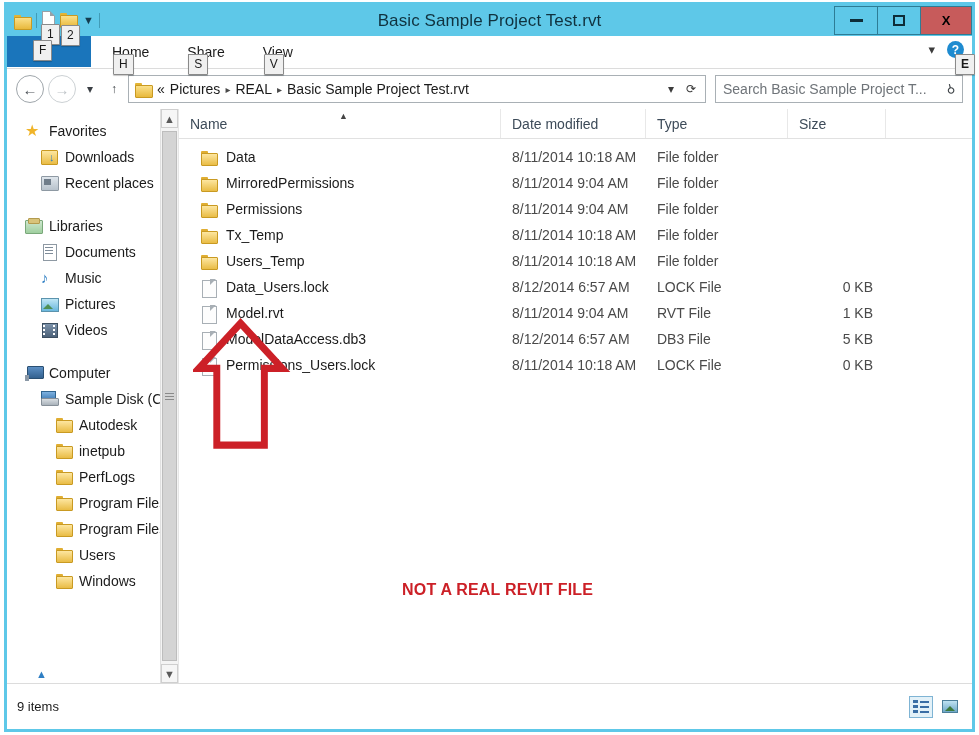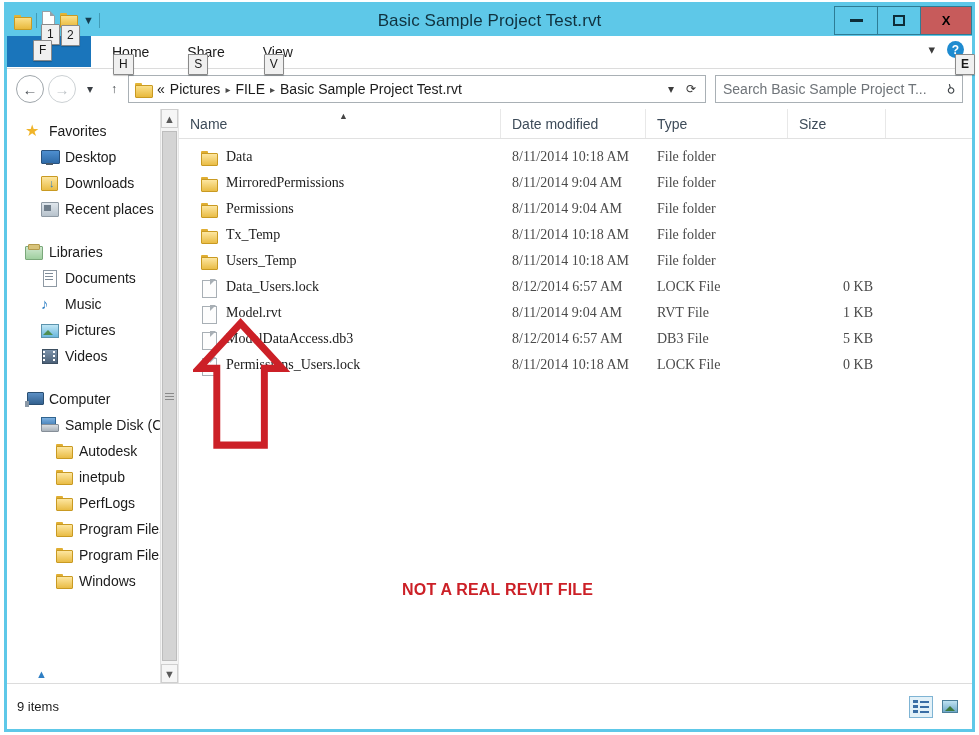--- a/index.html
+++ b/index.html
@@ -220,21 +220,21 @@
   .col { display: flex; align-items: center; font-size: 14px; color: #3d4b59;
          border-right: 1px solid #e8e8e8; padding-left: 11px; }
   .col.c-name { width: 322px; position: relative; }
   .col.c-date { width: 145px; }
   .col.c-type { width: 142px; }
   .col.c-size { width: 98px; }
   .sortcaret { position: absolute; left: 160px; top: 2px; color: #444; font-size: 9px; }
 
   .rows { flex: 1 1 auto; overflow: hidden; padding-top: 5px; }
   .row { height: 26px; display: flex; align-items: center; font-size: 14px; color: #1b1b1b; }
-  .cell { display: flex; align-items: center; font-family: Liberation Serif, serif; }
+  .cell { display: flex; align-items: center; }
   .cell.c-name { width: 322px; gap: 9px; padding-left: 21px; }
   .cell.c-date { width: 145px; padding-left: 11px; color: #4a4a4a; }
   .cell.c-type { width: 142px; padding-left: 11px; color: #4a4a4a; }
   .cell.c-size { width: 98px; padding-left: 11px; color: #4a4a4a;
                  justify-content: flex-end; padding-right: 13px; }
 
   .fi { width: 17px; height: 17px; position: relative; flex: 0 0 auto; }
   .fi-folder::before { content:""; position:absolute; left:1px; top:2px; width:7px; height:3px;
       background:#e0ae32; border-radius:1px 1px 0 0; }
   .fi-folder::after { content:""; position:absolute; left:1px; top:4px; width:15px; height:11px;
@@ -339,21 +339,21 @@
     <div class="navbtn">←</div>
     <div class="navbtn dim">→</div>
     <div class="navbtn flat">▾</div>
     <div class="navbtn flat">↑</div>
 
     <div class="addrbar">
       <span class="ico-folder-sm"></span>
       <span>«</span>
       <span>Pictures</span>
       <span class="crumb-sep">▸</span>
-      <span>FILE</span>
+      <span>REAL</span>
       <span class="crumb-sep">▸</span>
       <span>Basic Sample Project Test.rvt</span>
       <span class="addr-tail">
         <span>▾</span>
         <span>⟳</span>
       </span>
     </div>
 
     <div class="searchbox">
       <span title="Search Basic Sample Project T...">Search Basic Sample Project T...</span>
@@ -363,24 +363,20 @@
 
   <div class="body">
 
     <div class="navpane">
 
       <div class="navitem">
         <span class="ic ic-star">★</span>
         <span>Favorites</span>
       </div>
       <div class="navitem lvl1">
-        <span class="ic ic-desktop"></span>
-        <span>Desktop</span>
-      </div>
-      <div class="navitem lvl1">
         <span class="ic ic-dl"></span>
         <span>Downloads</span>
       </div>
       <div class="navitem lvl1">
         <span class="ic ic-recent"></span>
         <span>Recent places</span>
       </div>
 
       <div class="navgap"></div>
 
@@ -427,20 +423,24 @@
         <span class="ic ic-folder"></span>
         <span>PerfLogs</span>
       </div>
       <div class="navitem lvl2">
         <span class="ic ic-folder"></span>
         <span>Program Files</span>
       </div>
       <div class="navitem lvl2">
         <span class="ic ic-folder"></span>
         <span>Program Files (</span>
+      </div>
+      <div class="navitem lvl2">
+        <span class="ic ic-folder"></span>
+        <span>Users</span>
       </div>
       <div class="navitem lvl2">
         <span class="ic ic-folder"></span>
         <span>Windows</span>
       </div>
 
       <div class="navscroll">
         <div class="nsbtn">▲</div>
         <div class="nsthumb-wrap">
           <div class="nsthumb">

